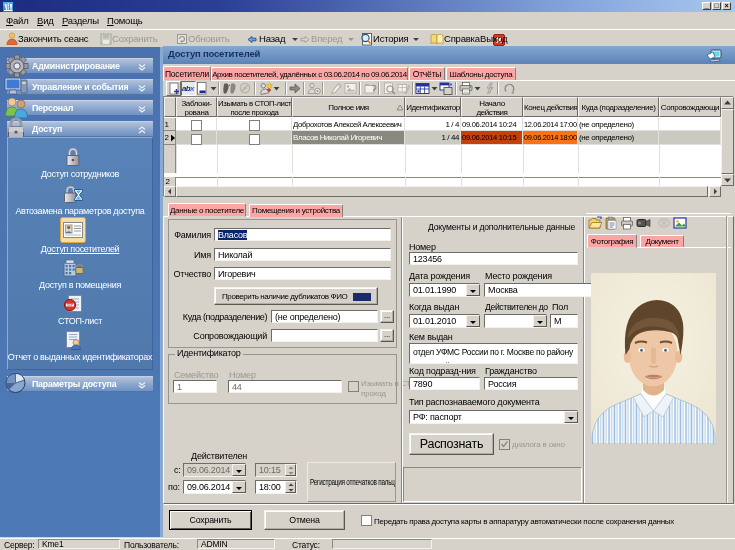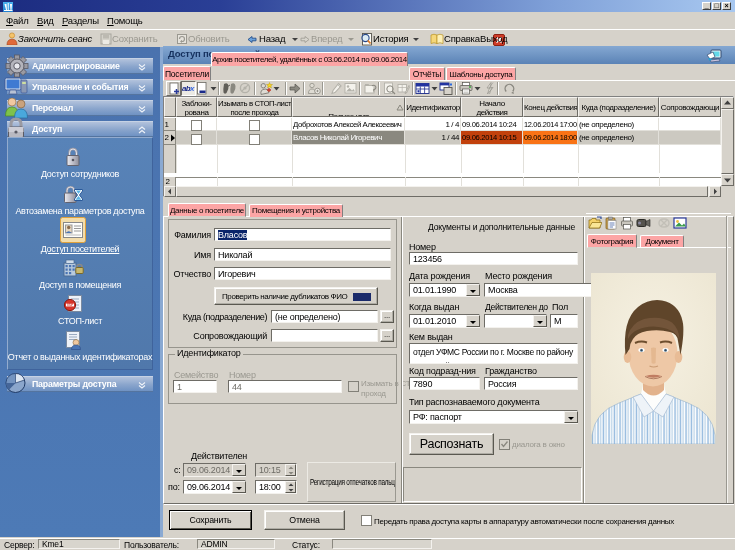--- a/index.html
+++ b/index.html
@@ -73,21 +73,21 @@
  <span style="left:37px;"><span class="und">В</span>ид</span>
  <span style="left:62px;"><span class="und">Р</span>азделы</span>
  <span style="left:107px;"><span class="und">П</span>омощь</span>
 </div>
 
 <div class="abs" id="toolbar">
  <svg style="position:absolute;left:6px;top:2px" width="12" height="13">
       <circle cx="6" cy="3.5" r="2.6" fill="#f4c46a" stroke="#c98a30" stroke-width=".7"></circle>
       <path d="M1 13 Q1 7.2 6 7.2 Q11 7.2 11 13 Z" fill="#e06a3a" stroke="#a84a20" stroke-width=".7"></path>
     </svg>
- <span class="tbi" style="left:18px;font-style:italic;">Закончить сеанс</span>
+ <span class="tbi" style="left:18px;">Закончить сеанс</span>
  <svg style="position:absolute;left:100px;top:3px" width="12" height="12">
       <rect x="1" y="1" width="10" height="10" fill="#d4d1c9" stroke="#a8a69e"></rect>
       <rect x="3" y="1.5" width="6" height="4" fill="#bcb9b1"></rect>
       <rect x="3" y="7" width="6" height="4" fill="#eceae4"></rect>
     </svg>
  <span class="tbi gray" style="left:112px;">Сохранить</span>
  <svg style="position:absolute;left:176px;top:3px" width="12" height="12">
       <rect x="1.5" y="1.5" width="9" height="9" fill="#e6e3dc" stroke="#9a9890"></rect>
       <path d="M3.5 6 A2.5 2.5 0 1 1 6 8.5" fill="none" stroke="#9a9890" stroke-width="1.2"></path>
       <path d="M6 10 l-2-1.6 2-1.6z" fill="#9a9890"></path>
@@ -254,21 +254,21 @@
 <div class="abs" id="chead">Доступ посетителей</div>
 <svg class="abs" style="left:706px;top:49px;" width="16" height="14">
     <rect x="5" y="1" width="10" height="8" rx="1" fill="#e8f4fa" stroke="#304a70"></rect>
     <rect x="6.5" y="2.5" width="7" height="5" fill="#62d8e8"></rect>
     <path d="M1 6 L7 3 L9 8 L4 10 Z" fill="#fff" stroke="#304a70" stroke-width=".7"></path>
     <path d="M4 11 L13 10 L14 12 L5 13 Z" fill="#c8c4e0" stroke="#304a70" stroke-width=".6"></path>
     <path d="M2 9 L6 10 L4 12 Z" fill="#18a8d8"></path>
   </svg>
 
 <div class="tab" style="left:163px;top:66px;width:48px;height:15px;font-size:8.5px;line-height:14px;z-index:2;border-bottom:1px solid #d6d2ca;">Посетители</div>
-<div class="tab" style="left:211px;top:52px;width:197px;height:14px;font-size:8px;letter-spacing:-0.42px;line-height:13px;">Архив посетителей, удалённых с 03.06.2014 по 09.06.2014</div>
+<div class="tab" style="left:211px;top:67px;width:197px;height:14px;font-size:8px;letter-spacing:-0.42px;line-height:13px;">Архив посетителей, удалённых с 03.06.2014 по 09.06.2014</div>
 <div class="tab" style="left:409px;top:67px;width:36px;height:14px;font-size:8.5px;line-height:13px;">Отчёты</div>
 <div class="tab" style="left:446px;top:67px;width:70px;height:14px;font-size:8px;letter-spacing:-0.3px;line-height:13px;">Шаблоны доступа</div>
 <div class="abs" style="left:163px;top:80px;width:572px;height:1px;background:#fff;"></div>
 
 <div class="abs" id="gtb" style="left:163px;top:81px;width:572px;height:15px;">
     <div style="position:absolute;left:3px;top:0px;width:15px;height:15px;border:1px solid;border-color:#fff #6e6c66 #6e6c66 #fff;"></div>
     <svg style="position:absolute;left:5px;top:1px" width="13" height="13">
       <rect x="2" y="1" width="8" height="11" fill="#fff" stroke="#6a6862" stroke-width=".8"></rect>
       <path d="M8.5 7 L8.5 12 M6 9.5 L11 9.5" stroke="#2a3a9a" stroke-width="1.5"></path>
     </svg>
@@ -383,21 +383,21 @@
       <path d="M10.8 12 l-2.6-1 2.2-1.8 z" fill="#8a8880"></path>
     </svg>
   </div>
 
 <div class="abs" id="grid"></div>
 <div class="abs" id="gridhdr"></div>
 <div class="abs" id="gridrows"></div>
 <div class="gh" style="left:163.5px;top:97px;width:12.5px;height:20px;padding-top:5px;"></div>
 <div class="gh" style="left:176px;top:97px;width:41px;height:20px;padding-top:1px;">Заблоки‑<br>рована</div>
 <div class="gh" style="left:217px;top:97px;width:75px;height:20px;padding-top:1px;font-size:7.8px;"><span style="white-space:nowrap">Изымать в СТОП‑лист</span><br><span style="white-space:nowrap">после прохода</span></div>
-<div class="gh" style="left:292px;top:97px;width:113px;height:20px;padding-top:14px;">Полное имя</div>
+<div class="gh" style="left:292px;top:97px;width:113px;height:20px;padding-top:5px;">Полное имя</div>
 <div class="gh" style="left:405px;top:97px;width:56px;height:20px;padding-top:5px;"><span style="white-space:nowrap">Идентификатор</span></div>
 <div class="gh" style="left:461px;top:97px;width:62px;height:20px;padding-top:1px;">Начало<br>действия</div>
 <div class="gh" style="left:523px;top:97px;width:55px;height:20px;padding-top:5px;"><span style="white-space:nowrap">Конец действия</span></div>
 <div class="gh" style="left:578px;top:97px;width:81px;height:20px;padding-top:5px;"><span style="white-space:nowrap">Куда (подразделение)</span></div>
 <div class="gh" style="left:659px;top:97px;width:62px;height:20px;padding-top:5px;">Сопровождающи</div>
 <svg class="abs" style="left:396px;top:104px;" width="8" height="7">
     <path d="M4 1 L7 6 L1 6 Z" fill="none" stroke="#8a887f"></path>
   </svg>
 <div class="gc" style="left:163.5px;top:117.5px;width:12.5px;height:13.5px;background:#d6d2ca;border-right:1px solid #8a887f;border-bottom:1px solid #8a887f;">1</div>
 <div class="gc" style="left:176px;top:117.5px;width:41px;height:13.5px;background:#fff;"></div>

